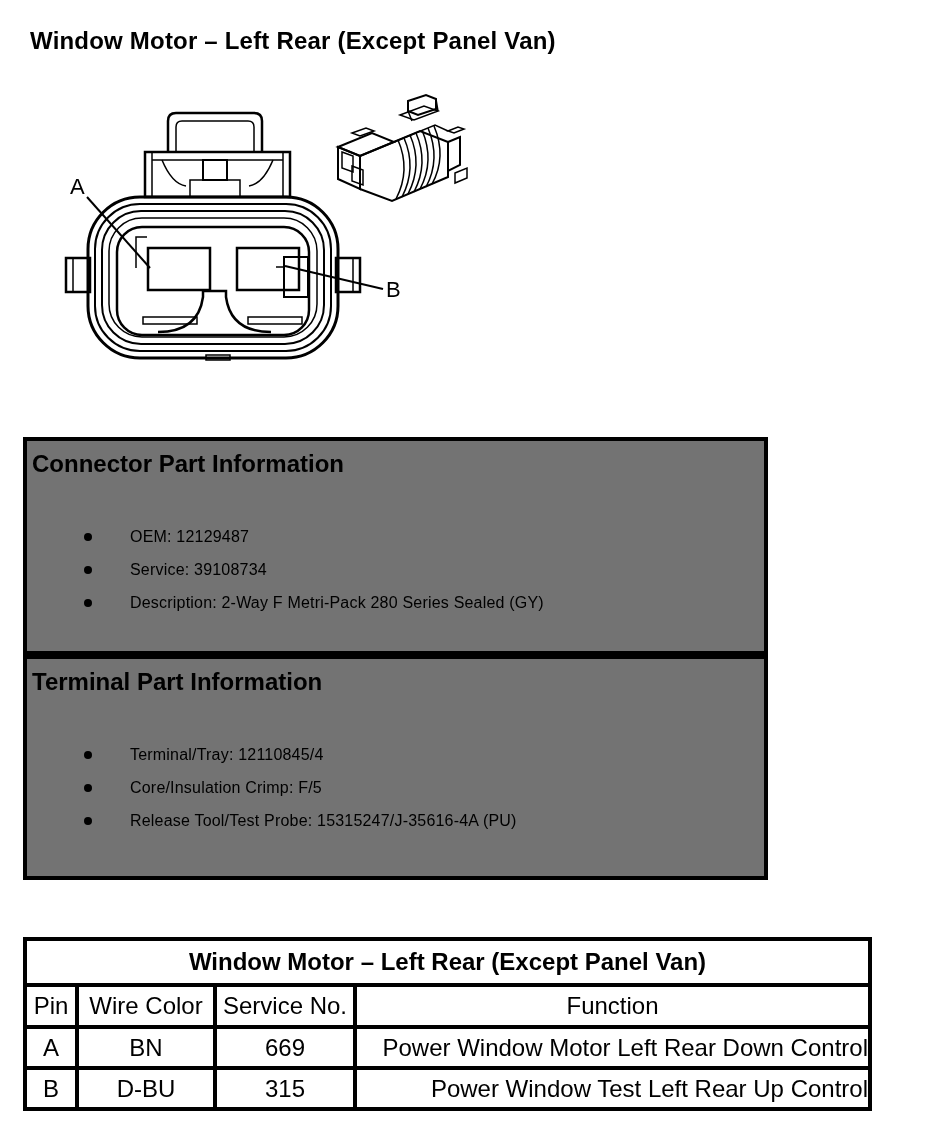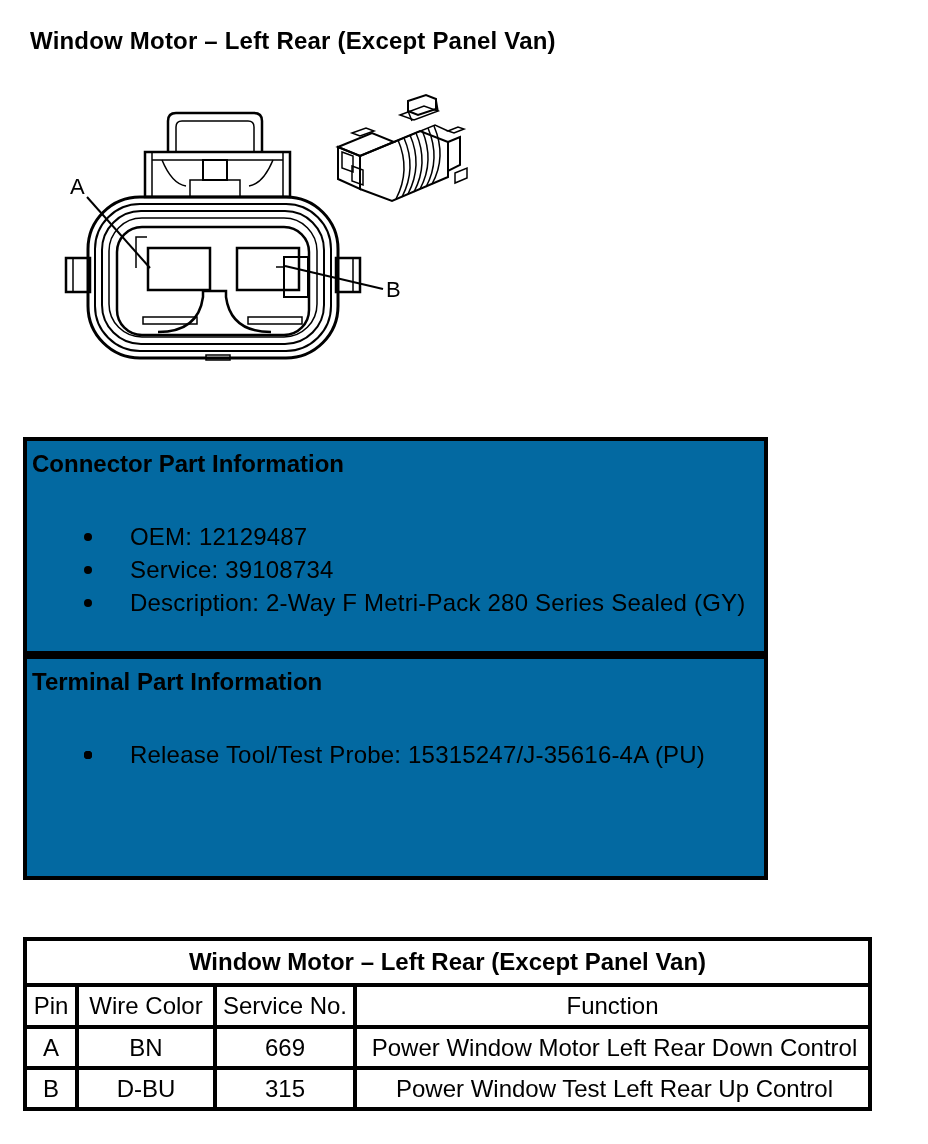--- a/index.html
+++ b/index.html
@@ -13,50 +13,50 @@
     position:absolute; left:30px; top:28px;
     font-size:24px; font-weight:bold; line-height:26px; letter-spacing:0.2px;
     white-space:nowrap;
   }
   svg.diagram { position:absolute; left:0; top:85px; }
   svg.diagram * { vector-effect:non-scaling-stroke; }
   svg text { font-family:"Liberation Sans", sans-serif; }
 
   .infobox {
     position:absolute; left:23px; width:745px;
-    border:4px solid #000; box-sizing:border-box; background:#0369a1;
+    border:4px solid #000; box-sizing:border-box; background:#737373;
   }
   #connector-box { top:437px; height:218px; }
   #terminal-box  { top:655px; height:225px; }
   .infobox-heading {
     padding:9px 4px 0 5px;
     font-size:24px; font-weight:bold; line-height:28px; white-space:nowrap;
   }
   .bullet-list { list-style:none; margin:42px 0 0 0; padding:0; }
   .bullet-list li {
     position:relative; padding-left:103px;
-    font-size:24px; line-height:33px; letter-spacing:0.2px; white-space:nowrap;
+    font-size:16px; line-height:33px; letter-spacing:0.2px; white-space:nowrap;
   }
   .bullet {
     position:absolute; left:57px; top:13px;
     width:8px; height:8px; background:#000; border-radius:50%;
   }
 
   .pin-table {
     position:absolute; left:23px; top:937px; width:849px;
     border-collapse:collapse; table-layout:fixed; background:#fff;
   }
   .pin-table td, .pin-table th {
     border:4px solid #000; font-size:24px; text-align:center;
     padding:0; overflow:hidden; white-space:nowrap;
   }
   .pin-table tr.t-title td { font-weight:bold; height:42px; }
   .pin-table tr.t-head  th { font-weight:normal; height:38px; }
   .pin-table tr.t-row   td { height:37px; font-weight:normal; }
-  .pin-table td.c-func { text-align:center; padding-left:4px; }
+  .pin-table td.c-func { text-align:right; padding-left:4px; }
 </style>
 </head>
 <body>
 
 <div class="page-title">Window Motor – Left Rear (Except Panel Van)</div>
 
 <svg class="diagram" width="480" height="300" viewBox="0 0 480 300" fill="none" stroke="#000">
 
   <g>
 
@@ -146,23 +146,25 @@
       <span>Description: 2-Way F Metri-Pack 280 Series Sealed (GY)</span>
     </li>
   </ul>
 </section>
 
 <section class="infobox" id="terminal-box">
   <div class="infobox-heading">Terminal Part Information</div>
   <ul class="bullet-list">
     <li>
       <span class="bullet"></span>
-    </li>
-    <li>
-      <span class="bullet"></span>
+      <span>Terminal/Tray: 12110845/4</span>
+    </li>
+    <li>
+      <span class="bullet"></span>
+      <span>Core/Insulation Crimp: F/5</span>
     </li>
     <li>
       <span class="bullet"></span>
       <span>Release Tool/Test Probe: 15315247/J-35616-4A (PU)</span>
     </li>
   </ul>
 </section>
 
 <table class="pin-table">
   <colgroup>

